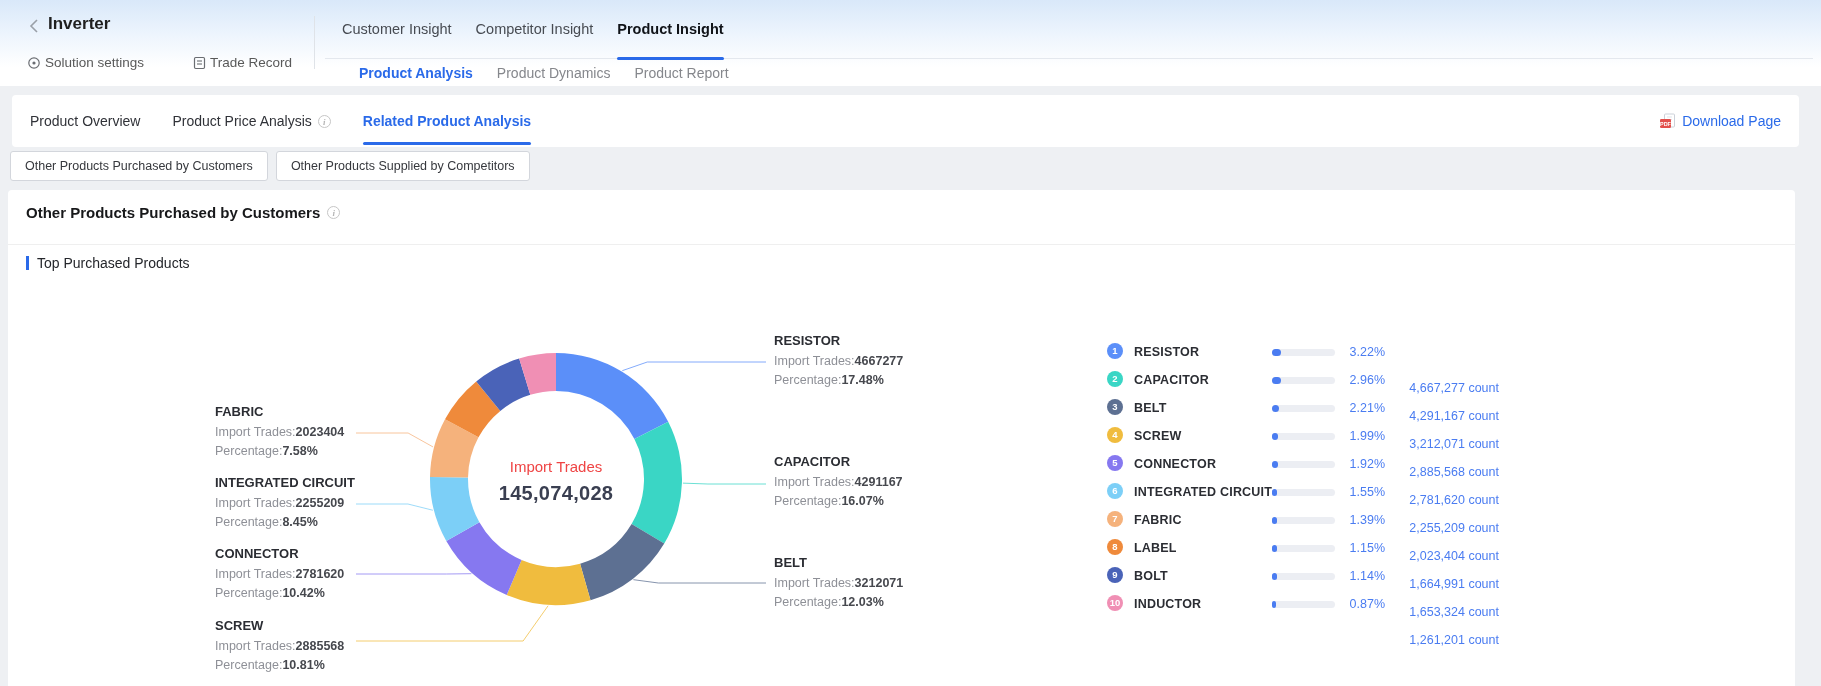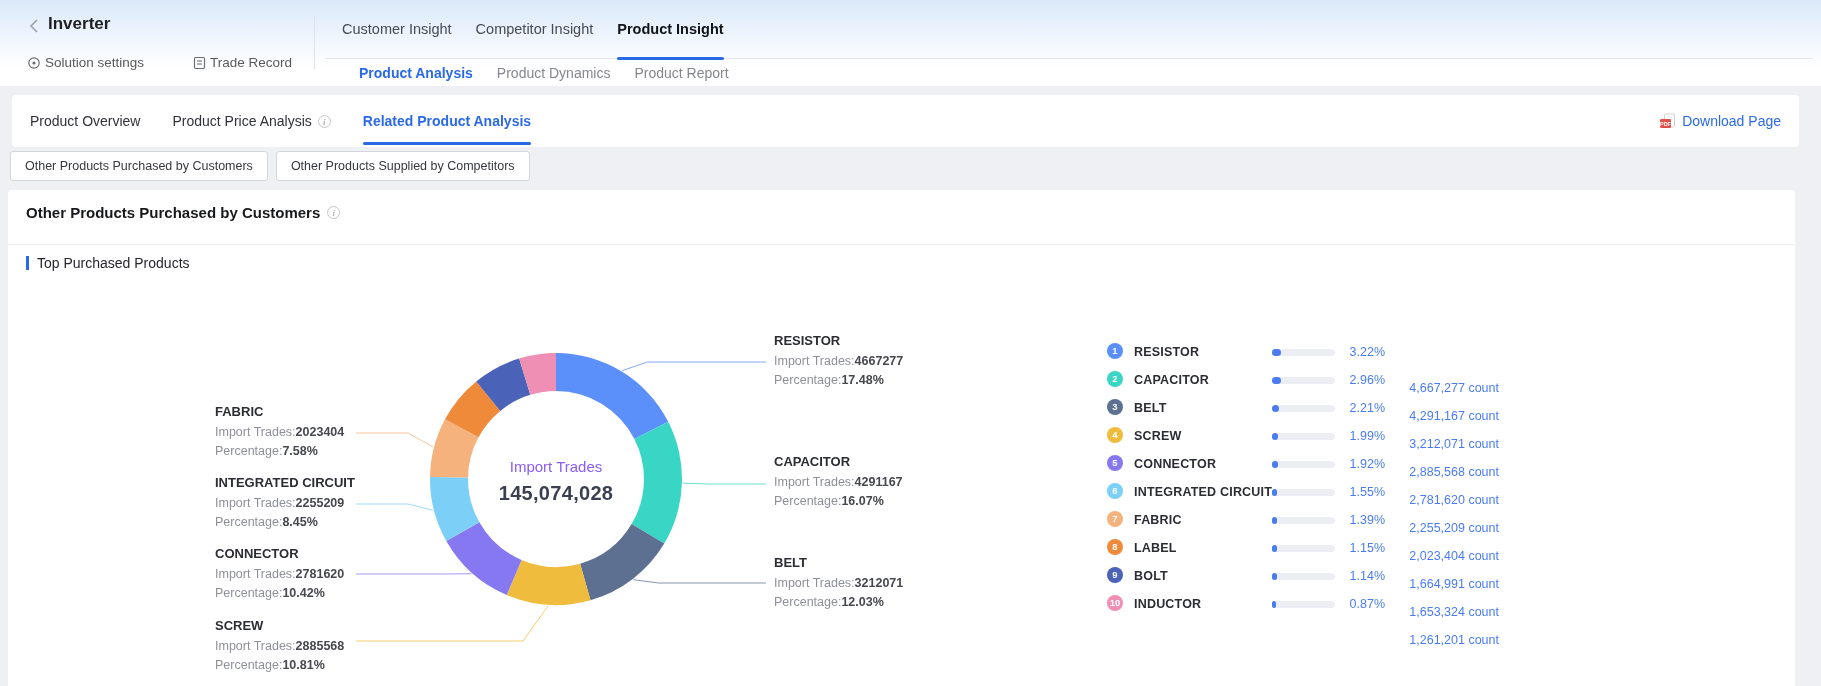--- a/index.html
+++ b/index.html
@@ -47,21 +47,21 @@
   .main-card { position:absolute; left:8px; top:190px; width:1787px; height:496px; background:#fff; border-radius:4px 4px 0 0; }
   .sec-title { position:absolute; left:18px; top:14px; font-size:15px; font-weight:700; color:#17181a;
                display:flex; align-items:center; gap:7px; }
   .sec-divider { position:absolute; left:0; right:0; top:54px; height:1px; background:#efefef; }
   .sub-heading { position:absolute; left:18px; top:65px; font-size:14px; font-weight:400; color:#24262b;
                  display:flex; align-items:center;text-align:center; }
   .blue-bar { display:inline-block; width:3px; height:14px; background:#2a6ae9; margin-right:8px; }
 
   .chart-svg { position:absolute; left:0; top:0; }
   .donut-center { position:absolute; left:448px; top:268px; width:200px; text-align:center; }
-  .dc-label { font-size:15px; color:#8b5cf6; }
+  .dc-label { font-size:15px; color:#ef4444; }
   .dc-value { margin-top:7px; font-size:20px; font-weight:600; color:#3a3f51; letter-spacing:.3px; }
 
   .callout { position:absolute; width:185px; }
   .co-title { font-size:13px; font-weight:700; color:#2b2d33; margin-bottom:4px; }
   .co-line { font-size:12.5px; color:#8e9097; line-height:19px; white-space:nowrap; }
   .co-v { color:#46484e; font-weight:700; }
 
   .legend { position:absolute; left:1099px; top:148px; width:392px; }
   .lg-row { position:relative; height:28px; width:392px; cursor:pointer; }
   .lg-badge { position:absolute; left:0; top:5px; width:16px; height:16px; border-radius:50%;

